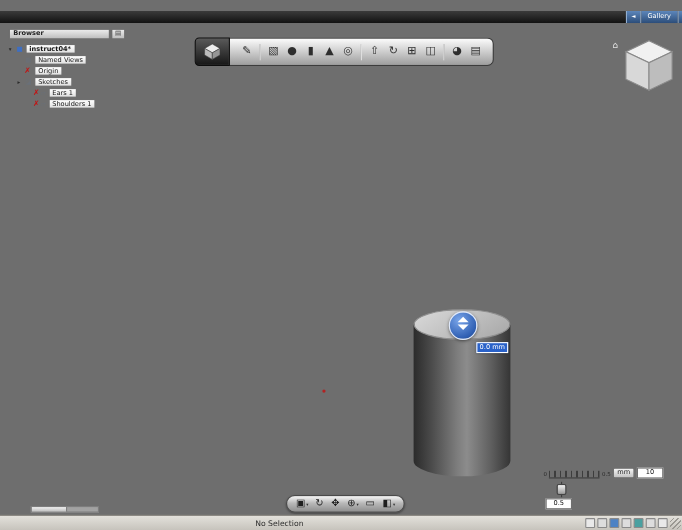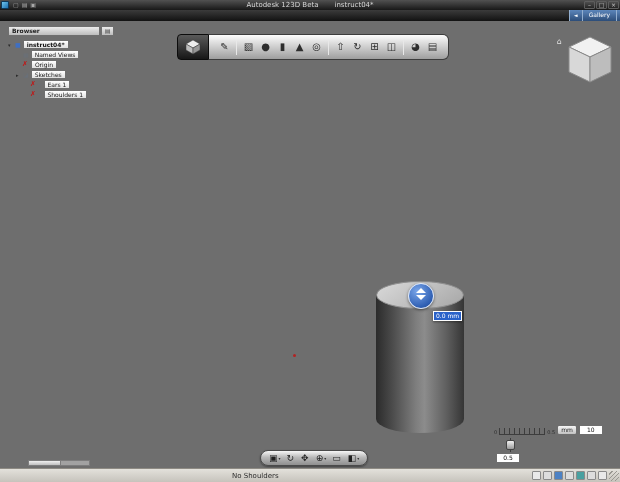--- a/index.html
+++ b/index.html
@@ -118,38 +118,20 @@
   .status-icons { position:absolute; right:13px; top:2px; display:flex; gap:2px; }
   .st-icon { width:9px; height:9px; border:1px solid #8a8a8a; border-radius:1px; background:#ddd; }
   .resize-grip { position:absolute; right:1px; bottom:1px; width:10px; height:10px;
     background:repeating-linear-gradient(135deg,transparent 0 2px,#9a9892 2px 3px); }
 </style>
 </head>
 <body>
 
 <div class="screen">
 
-  <div class="titlebar">
-    <span class="app-icon"></span>
-    <span class="qa-row">
-
-    <span class="qa">▢</span>
-        <span class="qa">▤</span>
-        <span class="qa">▣</span>
-      </span>
-    <span class="tb-title">
-      <span>Autodesk 123D Beta</span>
-      <span>instruct04*</span>
-    </span>
-    <span class="win-buttons">
-      <span class="winbtn">–</span>
-      <span class="winbtn">□</span>
-      <span class="winbtn">×</span>
-    </span>
-  </div>
 
   <div class="menubar">
     <span class="blue-seg back">◄</span>
     <span class="blue-seg">Gallery</span>
     <span class="blue-cap"></span>
   </div>
 
   <div class="canvas">
 
     <div class="browser-header">Browser</div>
@@ -292,21 +274,21 @@
         </span>
 
         <span class="nav-tool">
           <span class="nav-glyph">◧</span>
           <span class="nav-caret">▾</span>
         </span>
       </div>
   </div>
 
   <div class="statusbar">
-    <span class="status-msg">No Shoulders</span>
+    <span class="status-msg">No Selection</span>
     <span class="status-icons">
 
     <span class="st-icon" style="background: rgb(233, 233, 233);"></span>
         <span class="st-icon" style="background: rgb(221, 221, 221);"></span>
         <span class="st-icon" style="background: rgb(77, 130, 196);"></span>
         <span class="st-icon" style="background: rgb(221, 221, 221);"></span>
         <span class="st-icon" style="background: rgb(73, 160, 160);"></span>
         <span class="st-icon" style="background: rgb(221, 221, 221);"></span>
         <span class="st-icon" style="background: rgb(233, 233, 233);"></span>
       </span>

